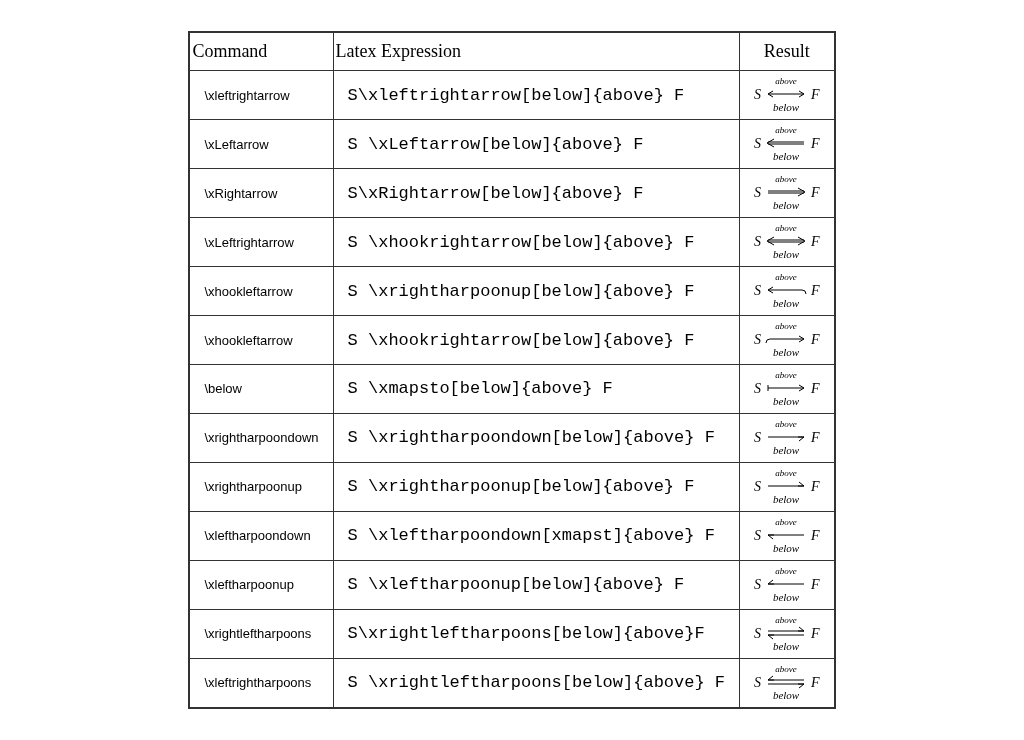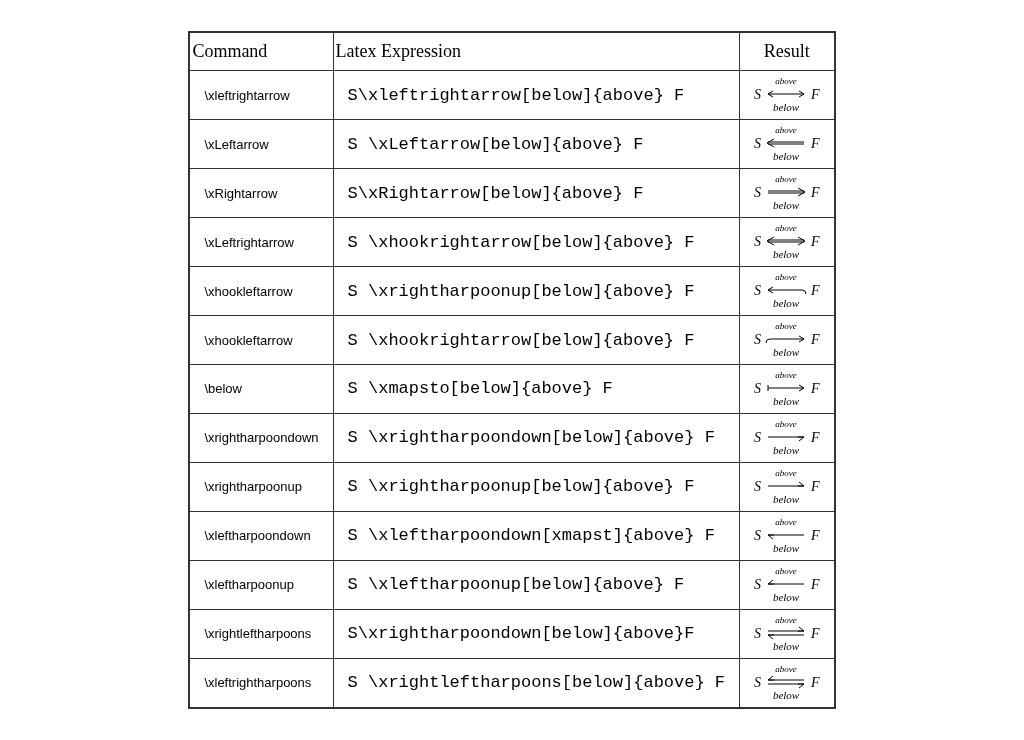--- a/index.html
+++ b/index.html
@@ -276,21 +276,21 @@
                   <line x1="4" y1="7" x2="40" y2="7" stroke="#000" stroke-width="1"></line>
                   <polyline points="10,7 4,7 9,3" fill="none" stroke="#000" stroke-width="1"></polyline>
                 </svg>
         <span class="below">below</span>
       </span>
       <span class="letter"><i>F</i></span>
     </span></td>
         </tr>
         <tr>
           <td>\xrightleftharpoons</td>
-          <td>S\xrightharpoondown[below]{above}F</td>
+          <td>S\xrightleftharpoons[below]{above}F</td>
           <td class="result-cell"><span class="arrow-container">
       <span class="letter"><i>S</i></span>
       <span class="arrow-label">
         <span class="above">above</span>
         <svg class="arrow" width="44" height="14" viewBox="0 0 44 14" xmlns="http://www.w3.org/2000/svg">
                   <line x1="4" y1="5" x2="40" y2="5" stroke="#000" stroke-width="1"></line>
                  <polyline points="34,5 40,5 35,1" fill="none" stroke="#000" stroke-width="1"></polyline>
                  <line x1="4" y1="9" x2="40" y2="9" stroke="#000" stroke-width="1"></line>
                  <polyline points="10,9 4,9 9,13" fill="none" stroke="#000" stroke-width="1"></polyline>
                 </svg>

